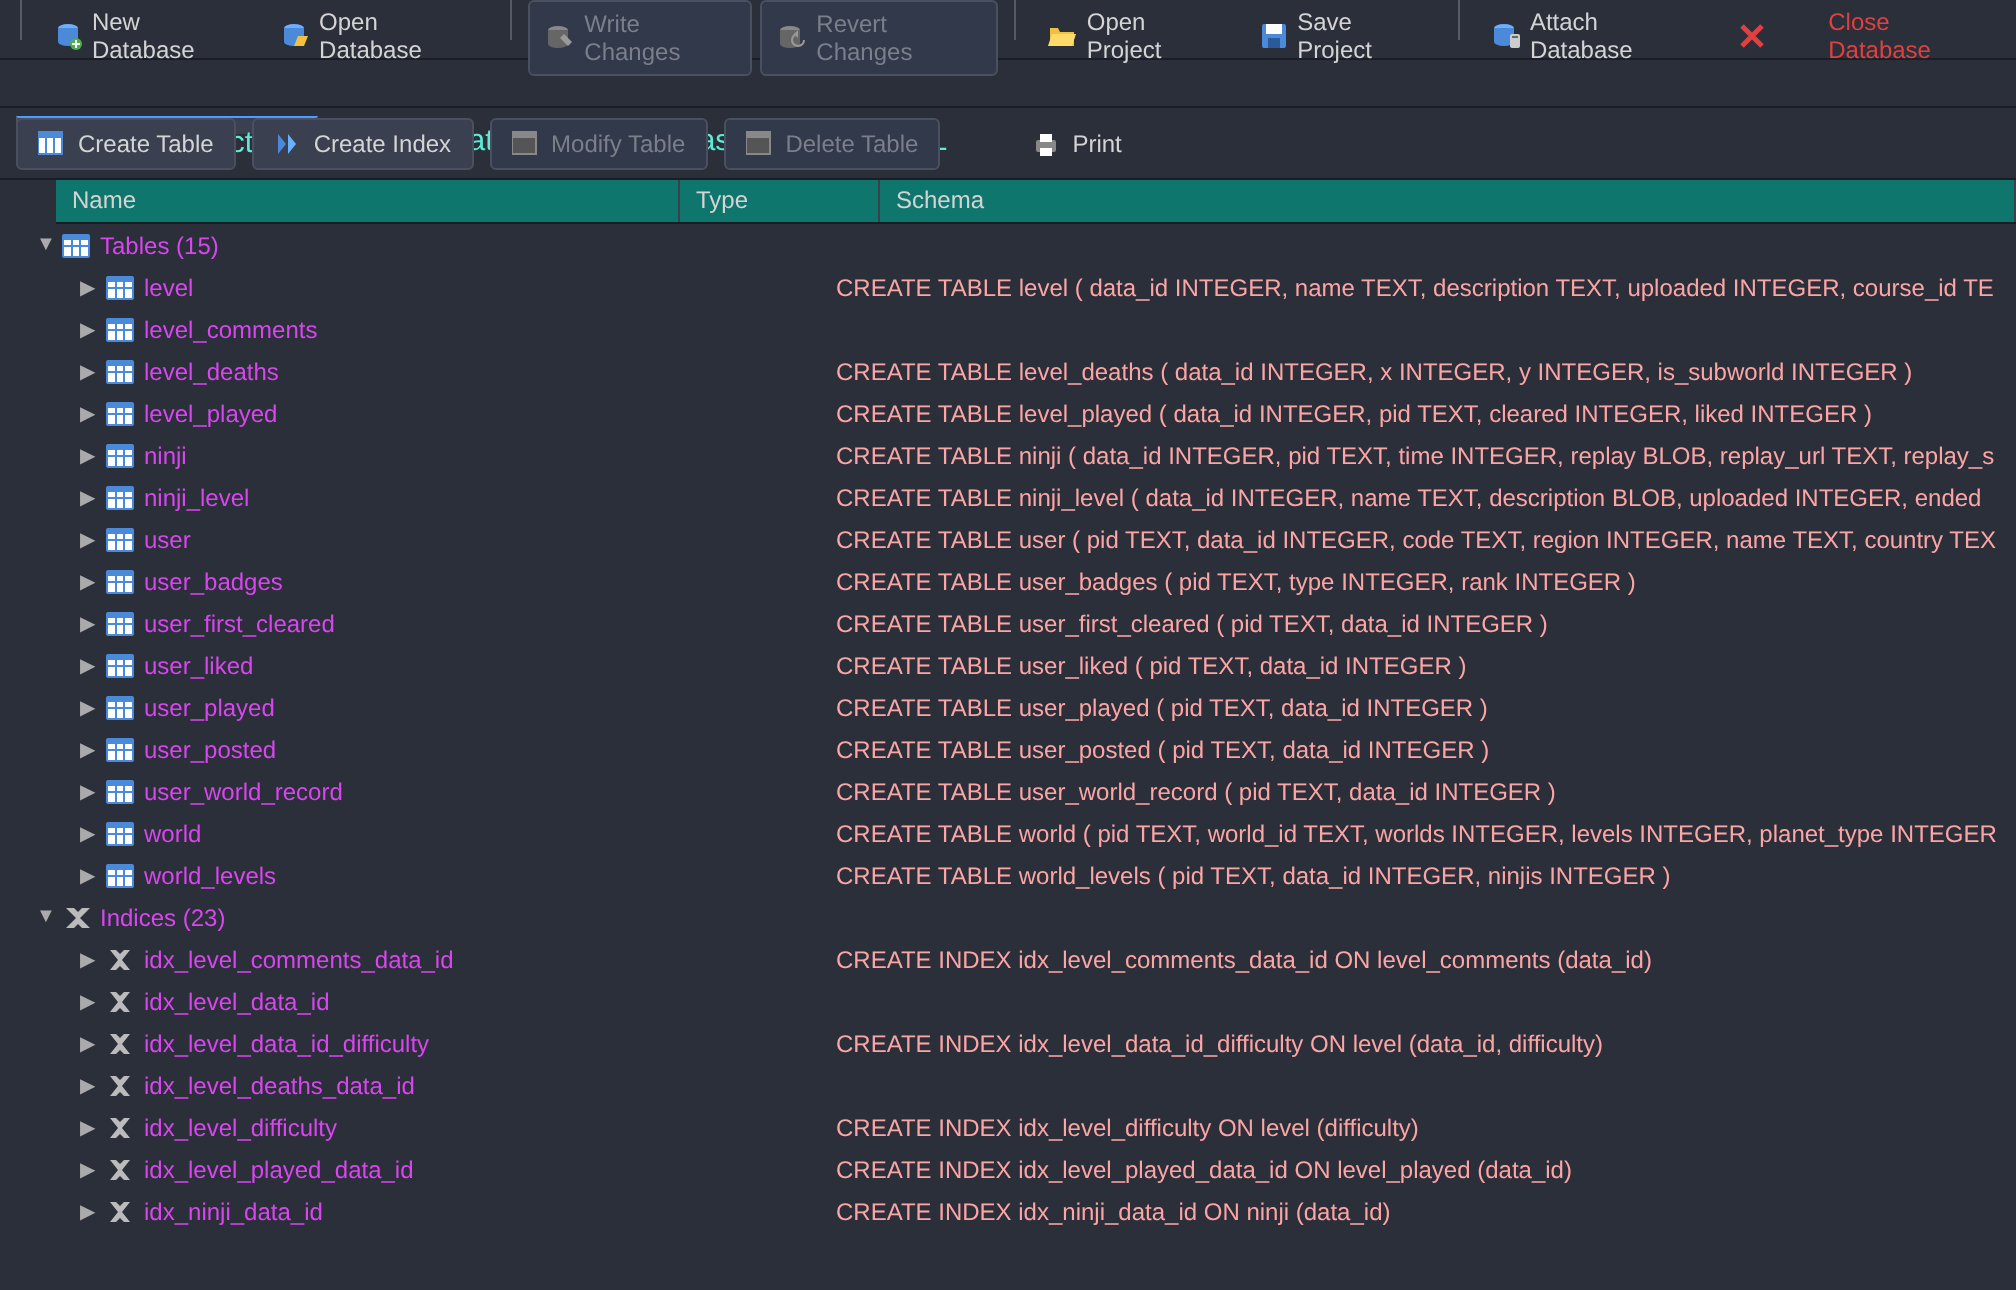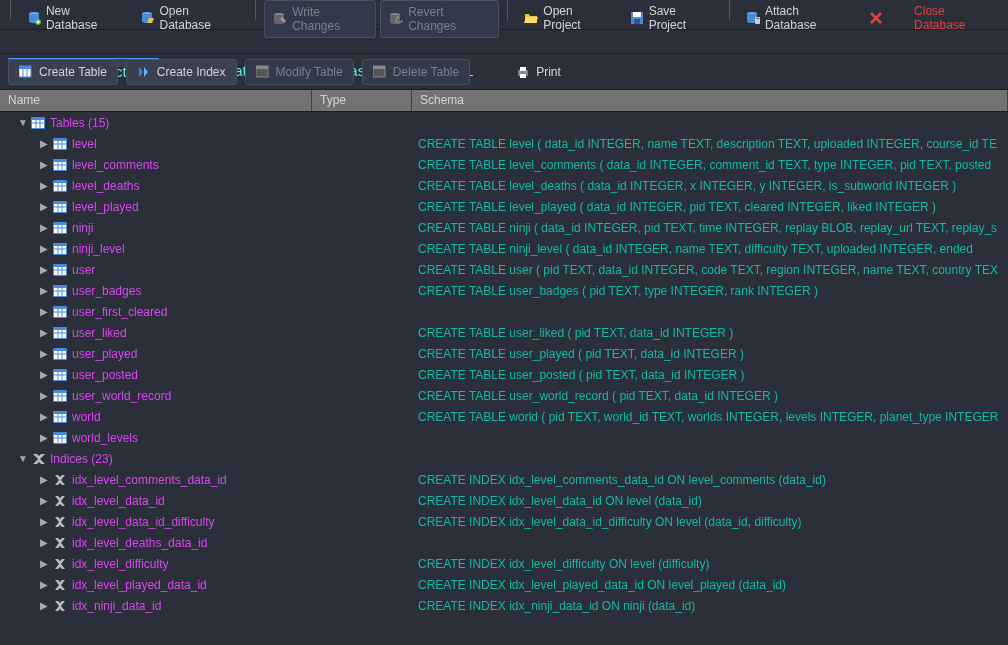--- a/index.html
+++ b/index.html
@@ -82,23 +82,24 @@
   }
   .sub-btn.disabled {
     color: #7a7f8a;
     background: #32394a;
   }
   .sub-btn .ic { width:14px; height:14px; }
 
   .table-header {
     display: flex;
     height: 22px;
-    background: #737373;
+    background: #0f766e;
     border-bottom: 1px solid #1a1d25;
     color: #d4d4d4;
+    margin-left: 28px;
   }
   .th {
     padding: 3px 8px;
     border-right: 1px solid #3a4050;
   }
   .th-name { width: 312px; }
   .th-type { width: 100px; }
   .th-schema { flex: 1; }
 
   .tree {
@@ -120,21 +121,21 @@
   .row .icon {
     width: 16px;
     display: inline-flex;
     justify-content: center;
     margin-right: 4px;
   }
   .row .name {
     color: #d946ef;
   }
   .row .schema {
-    color: #14b8a6;
+    color: #fca5a5;
     position: absolute;
     left: 418px;
   }
   .indent1 { padding-left: 18px; }
   .indent2 { padding-left: 40px; }
 
   svg { display:block; }
 </style>
 </head>
 <body>
@@ -330,21 +331,20 @@
         <span class="icon">
           <svg width="14" height="12" viewBox="0 0 14 12">
             <rect x="0" y="0" width="14" height="12" fill="#4a8ad8" rx="1"></rect>
             <rect x="1" y="3" width="12" height="8" fill="#fff"></rect>
             <line x1="5" y1="3" x2="5" y2="11" stroke="#4a8ad8"></line>
             <line x1="9" y1="3" x2="9" y2="11" stroke="#4a8ad8"></line>
             <line x1="1" y1="6" x2="13" y2="6" stroke="#4a8ad8"></line>
           </svg>
         </span>
         <span class="name">level_comments</span>
-        <span class="schema">CREATE TABLE level_comments ( data_id INTEGER, comment_id TEXT, type INTEGER, pid TEXT, posted</span>
       </div>
       <div class="row indent2" style="position: relative;">
         <span class="arrow">▶</span>
         <span class="icon">
           <svg width="14" height="12" viewBox="0 0 14 12">
             <rect x="0" y="0" width="14" height="12" fill="#4a8ad8" rx="1"></rect>
             <rect x="1" y="3" width="12" height="8" fill="#fff"></rect>
             <line x1="5" y1="3" x2="5" y2="11" stroke="#4a8ad8"></line>
             <line x1="9" y1="3" x2="9" y2="11" stroke="#4a8ad8"></line>
             <line x1="1" y1="6" x2="13" y2="6" stroke="#4a8ad8"></line>
@@ -386,21 +386,21 @@
         <span class="icon">
           <svg width="14" height="12" viewBox="0 0 14 12">
             <rect x="0" y="0" width="14" height="12" fill="#4a8ad8" rx="1"></rect>
             <rect x="1" y="3" width="12" height="8" fill="#fff"></rect>
             <line x1="5" y1="3" x2="5" y2="11" stroke="#4a8ad8"></line>
             <line x1="9" y1="3" x2="9" y2="11" stroke="#4a8ad8"></line>
             <line x1="1" y1="6" x2="13" y2="6" stroke="#4a8ad8"></line>
           </svg>
         </span>
         <span class="name">ninji_level</span>
-        <span class="schema">CREATE TABLE ninji_level ( data_id INTEGER, name TEXT, difficulty TEXT, uploaded INTEGER, ended</span>
+        <span class="schema">CREATE TABLE ninji_level ( data_id INTEGER, name TEXT, description BLOB, uploaded INTEGER, ended</span>
       </div>
       <div class="row indent2" style="position: relative;">
         <span class="arrow">▶</span>
         <span class="icon">
           <svg width="14" height="12" viewBox="0 0 14 12">
             <rect x="0" y="0" width="14" height="12" fill="#4a8ad8" rx="1"></rect>
             <rect x="1" y="3" width="12" height="8" fill="#fff"></rect>
             <line x1="5" y1="3" x2="5" y2="11" stroke="#4a8ad8"></line>
             <line x1="9" y1="3" x2="9" y2="11" stroke="#4a8ad8"></line>
             <line x1="1" y1="6" x2="13" y2="6" stroke="#4a8ad8"></line>
@@ -428,20 +428,21 @@
         <span class="icon">
           <svg width="14" height="12" viewBox="0 0 14 12">
             <rect x="0" y="0" width="14" height="12" fill="#4a8ad8" rx="1"></rect>
             <rect x="1" y="3" width="12" height="8" fill="#fff"></rect>
             <line x1="5" y1="3" x2="5" y2="11" stroke="#4a8ad8"></line>
             <line x1="9" y1="3" x2="9" y2="11" stroke="#4a8ad8"></line>
             <line x1="1" y1="6" x2="13" y2="6" stroke="#4a8ad8"></line>
           </svg>
         </span>
         <span class="name">user_first_cleared</span>
+        <span class="schema">CREATE TABLE user_first_cleared ( pid TEXT, data_id INTEGER )</span>
       </div>
       <div class="row indent2" style="position: relative;">
         <span class="arrow">▶</span>
         <span class="icon">
           <svg width="14" height="12" viewBox="0 0 14 12">
             <rect x="0" y="0" width="14" height="12" fill="#4a8ad8" rx="1"></rect>
             <rect x="1" y="3" width="12" height="8" fill="#fff"></rect>
             <line x1="5" y1="3" x2="5" y2="11" stroke="#4a8ad8"></line>
             <line x1="9" y1="3" x2="9" y2="11" stroke="#4a8ad8"></line>
             <line x1="1" y1="6" x2="13" y2="6" stroke="#4a8ad8"></line>
@@ -511,20 +512,21 @@
         <span class="icon">
           <svg width="14" height="12" viewBox="0 0 14 12">
             <rect x="0" y="0" width="14" height="12" fill="#4a8ad8" rx="1"></rect>
             <rect x="1" y="3" width="12" height="8" fill="#fff"></rect>
             <line x1="5" y1="3" x2="5" y2="11" stroke="#4a8ad8"></line>
             <line x1="9" y1="3" x2="9" y2="11" stroke="#4a8ad8"></line>
             <line x1="1" y1="6" x2="13" y2="6" stroke="#4a8ad8"></line>
           </svg>
         </span>
         <span class="name">world_levels</span>
+        <span class="schema">CREATE TABLE world_levels ( pid TEXT, data_id INTEGER, ninjis INTEGER )</span>
       </div>
     </div>
   <div class="row indent1" style="position:relative;">
     <span class="arrow">▼</span>
     <span class="icon">
         <svg width="14" height="12" viewBox="0 0 14 12">
           <path d="M2 1h4l2 2 2-2h4l-5 5 5 5h-4l-2-2-2 2H2l5-5z" fill="#bbb"></path>
         </svg>
       </span>
     <span class="name">Indices (23)</span>
@@ -541,21 +543,20 @@
         <span class="schema">CREATE INDEX idx_level_comments_data_id ON level_comments (data_id)</span>
       </div>
       <div class="row indent2" style="position: relative;">
         <span class="arrow">▶</span>
         <span class="icon">
           <svg width="14" height="12" viewBox="0 0 14 12">
             <path d="M2 1h3l2 2 2-2h3l-4 5 4 5h-3l-2-2-2 2H2l4-5z" fill="#bbb"></path>
           </svg>
         </span>
         <span class="name">idx_level_data_id</span>
-        <span class="schema">CREATE INDEX idx_level_data_id ON level (data_id)</span>
       </div>
       <div class="row indent2" style="position: relative;">
         <span class="arrow">▶</span>
         <span class="icon">
           <svg width="14" height="12" viewBox="0 0 14 12">
             <path d="M2 1h3l2 2 2-2h3l-4 5 4 5h-3l-2-2-2 2H2l4-5z" fill="#bbb"></path>
           </svg>
         </span>
         <span class="name">idx_level_data_id_difficulty</span>
         <span class="schema">CREATE INDEX idx_level_data_id_difficulty ON level (data_id, difficulty)</span>

